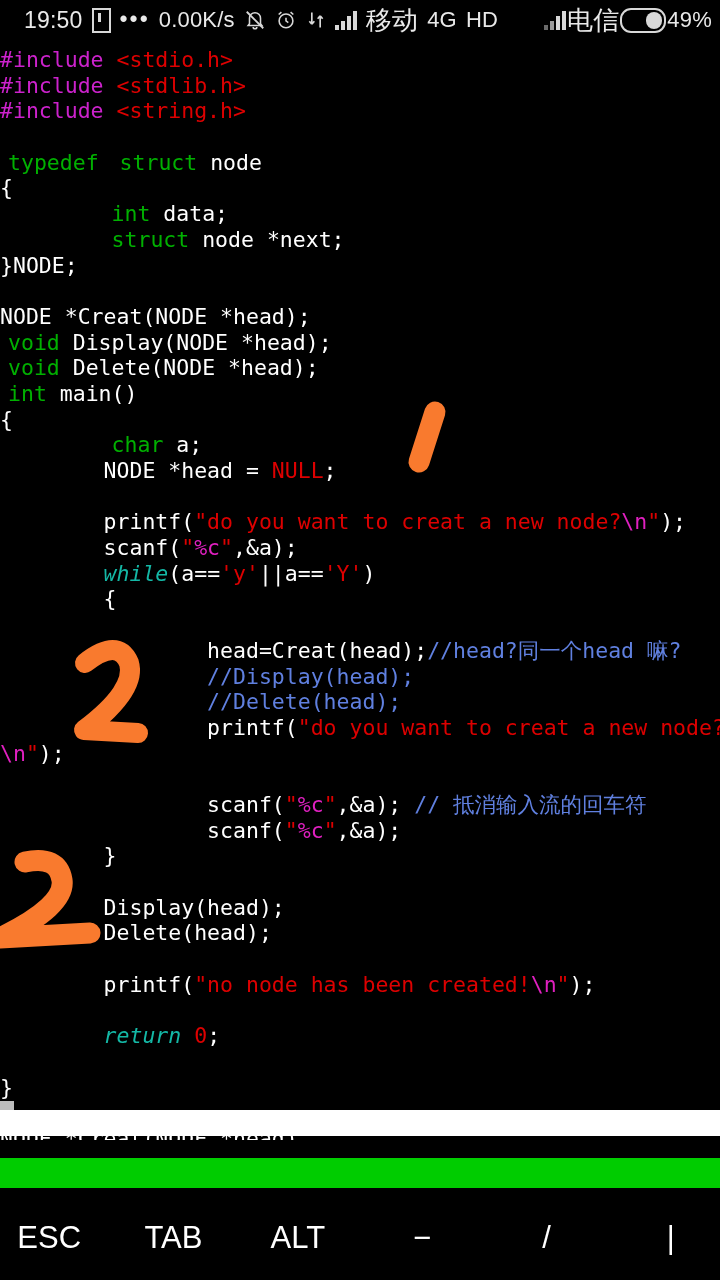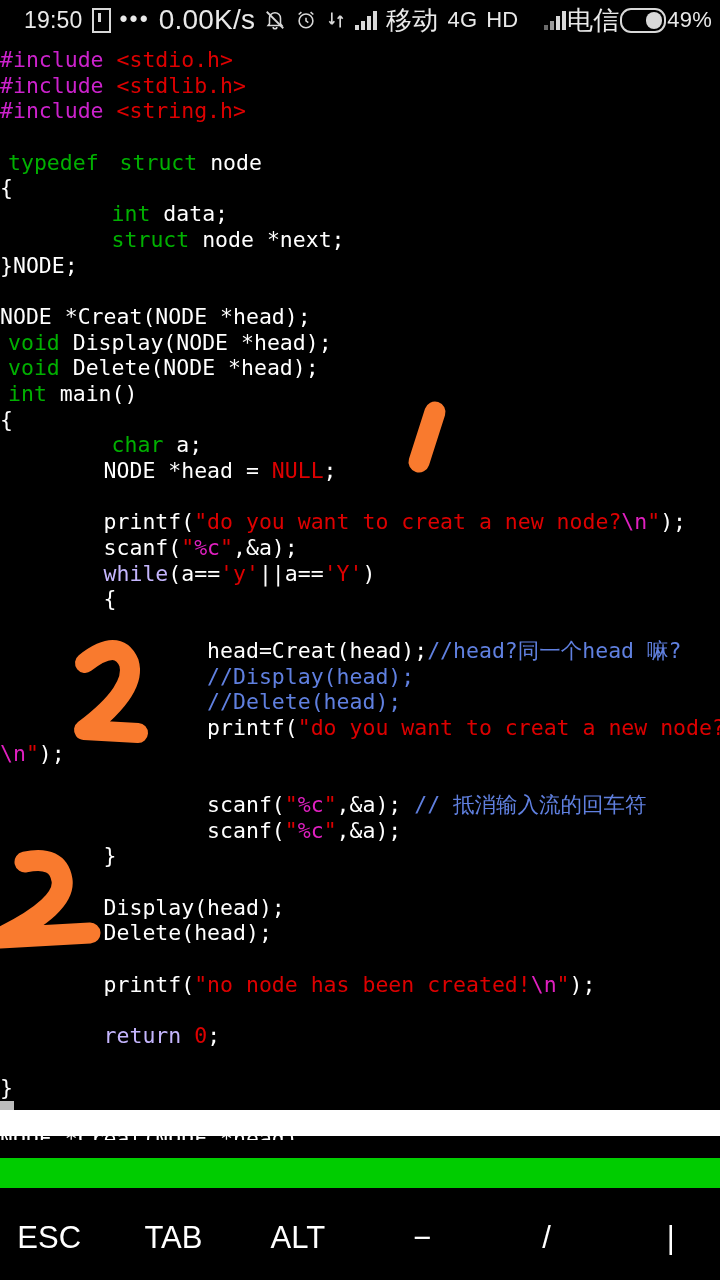--- a/index.html
+++ b/index.html
@@ -37,21 +37,21 @@
   }
   #status-bar .sb-right {
     display: flex;
     align-items: center;
     gap: 1px;
     margin-left: auto;
     padding-right: 8px;
   }
   .sb-clock { font-size: 23px; }
   .sb-dots { font-size: 23px; letter-spacing: 2px; line-height: 0.6; }
-  .sb-speed { font-size: 28px; }
+  .sb-speed { font-size: 22px; }
   .sb-text { font-size: 22px; }
   .sb-cn { font-family: "DejaVu Sans", sans-serif; font-size: 26px; }
   .sb-icon { display: inline-flex; align-items: center; justify-content: center; }
   .sim-box {
     width: 15px; height: 21px;
     border: 2px solid #d8d8d8;
     display: inline-block;
     position: relative;
   }
   .sim-box::after {
@@ -105,21 +105,21 @@
   }
   #code-lines {
     position: absolute;
     left: 0; top: 7px;
     width: 720px;
   }
   .cl { height: 25.7px; white-space: pre; }
   .t-pre   { color: #cc22cc; }   
   .t-inc   { color: #dd0000; }   
   .t-type  { color: #00b000; padding-left: 8px; }   
-  .t-stmt  { color: #c4b5fd; }   
+  .t-stmt  { color: #14b8a6; font-style: italic; }   
   .t-str   { color: #dd0000; }   
   .t-spec  { color: #e020c0; }   
   .t-cmt   { color: #6080e0; }   
   .t-const { color: #dd0000; }   
   .t-txt   { color: #ffffff; text-align: center; }
 
   #cursor-block {
     position: absolute;
     left: 0;
     width: 14px;

